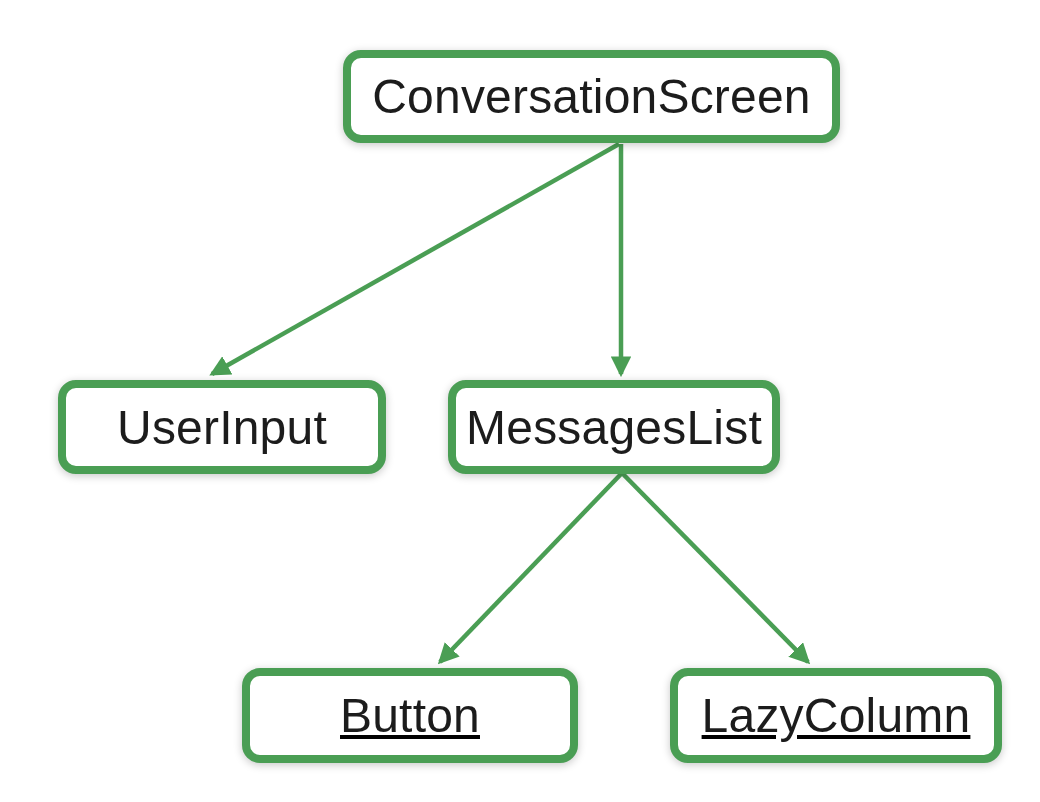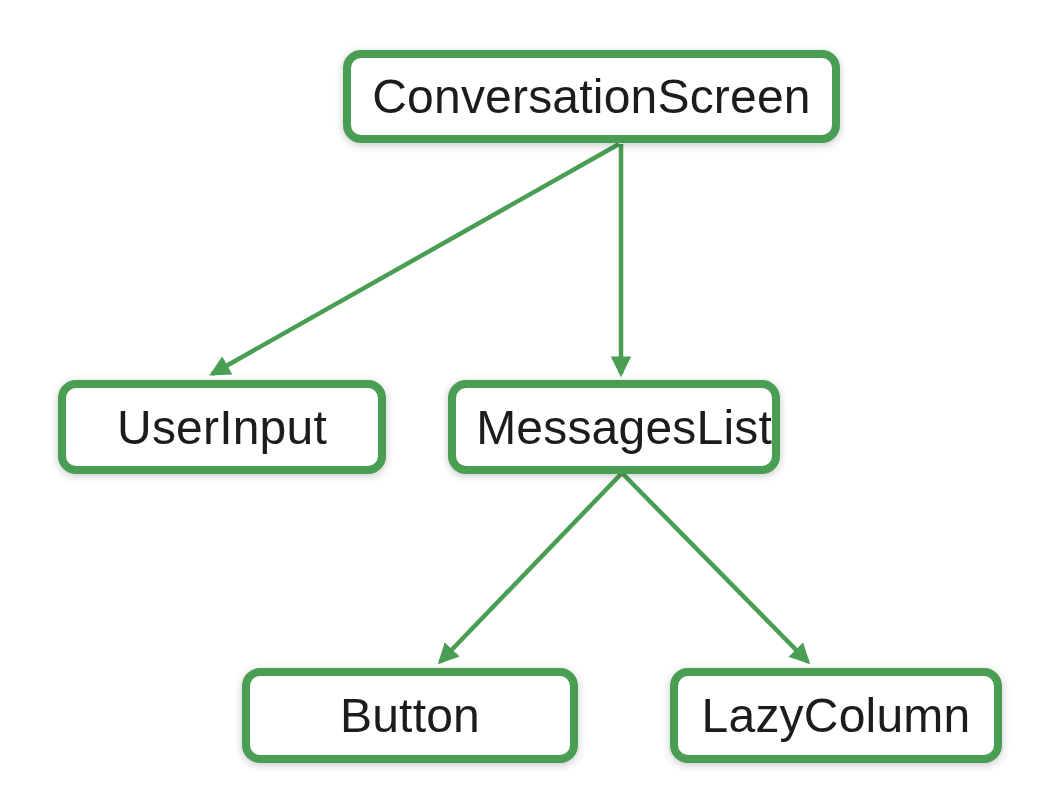--- a/index.html
+++ b/index.html
@@ -69,23 +69,23 @@
       <line x1="622" y1="473" x2="440" y2="662" stroke="#4a9e54" stroke-width="4.5" marker-end="url(#arrowhead)"></line>
       <line x1="622" y1="473" x2="808" y2="662" stroke="#4a9e54" stroke-width="4.5" marker-end="url(#arrowhead)"></line>
     </svg>
   <div class="node-layer" id="node-layer">
       <div class="node" style="left: 343px; top: 50px; width: 497px; height: 93px;">
         <span class="node-label">ConversationScreen</span>
       </div>
       <div class="node" style="left: 58px; top: 380px; width: 328px; height: 94px;">
         <span class="node-label">UserInput</span>
       </div>
-      <div class="node" style="left: 448px; top: 380px; width: 332px; height: 94px; justify-content: flex-end;">
+      <div class="node" style="left: 448px; top: 380px; width: 332px; height: 94px;">
         <span class="node-label">MessagesList</span>
       </div>
-      <div class="node" style="left: 242px; top: 668px; width: 336px; height: 95px;">
+      <div class="node" style="left: 242px; top: 668px; width: 336px; height: 95px; text-decoration: underline;">
         <span class="node-label">Button</span>
       </div>
-      <div class="node" style="left: 670px; top: 668px; width: 332px; height: 95px;">
+      <div class="node" style="left: 670px; top: 668px; width: 332px; height: 95px; text-decoration: underline;">
         <span class="node-label">LazyColumn</span>
       </div>
     </div>
 </div>
 
 </body></html>

